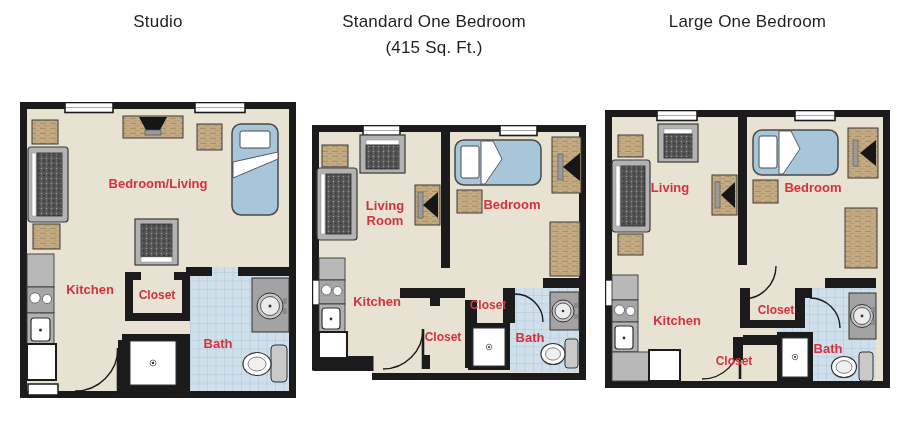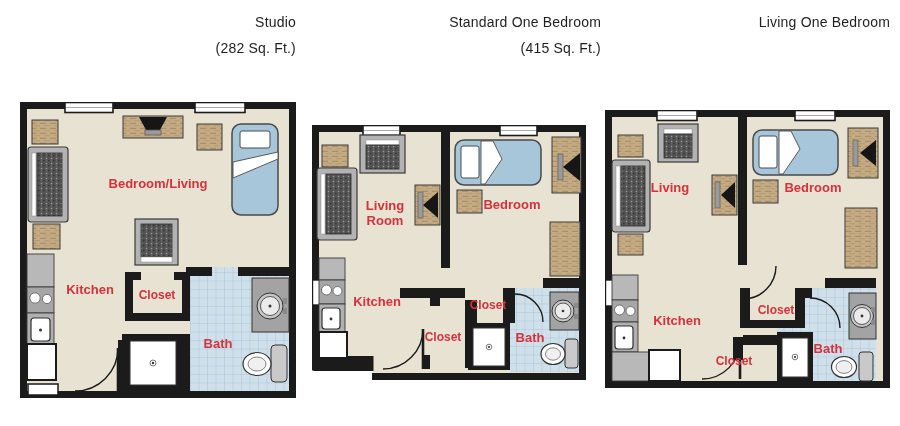--- a/index.html
+++ b/index.html
@@ -1,19 +1,19 @@
 <!DOCTYPE html>
 <html><head>
 <meta charset="utf-8">
 <style>
   html,body{margin:0;padding:0;background:#ffffff;}
   body{font-family:"Liberation Sans", sans-serif;}
   .canvas{position:relative;width:900px;height:426px;background:#ffffff;overflow:hidden;}
-  .plan-caption{position:absolute;top:9px;text-align:right;color:#1f1f1f;
-    font-size:14px;line-height:26px;font-weight:500;letter-spacing:.2px;}
+  .plan-caption{position:absolute;top:9px;text-align:center;color:#1f1f1f;
+    font-size:17px;line-height:26px;font-weight:500;letter-spacing:.2px;}
   .plan-svg{position:absolute;}
   .cap-line{display:block;}
   svg text.room-label{font-family:"Liberation Sans", sans-serif;font-weight:bold;fill:#d4323c;}
   svg text.lab13{font-size:13px;}
   svg text.lab12{font-size:12px;}
 </style>
 </head>
 <body>
 
 <div class="canvas">
@@ -33,28 +33,27 @@
       </pattern>
       <pattern id="tile" width="8.5" height="8.5" patternUnits="userSpaceOnUse">
         <rect width="8.5" height="8.5" fill="#cfe0eb"></rect>
         <path d="M 8.5 0 L 0 0 0 8.5" fill="none" stroke="#adc5d7" stroke-width="1"></path>
       </pattern>
     </defs>
   </svg>
 
   <figcaption class="plan-caption" style="left:20px;width:276px;">
     <span class="cap-line">Studio</span>
-    <span class="cap-line">(282 Sq. Ft.)</span>
   </figcaption>
-  <figcaption class="plan-caption" style="left:327px;width:274px;">
+  <figcaption class="plan-caption" style="left:297px;width:274px;">
     <span class="cap-line">Standard One Bedroom</span>
     <span class="cap-line">(415 Sq. Ft.)</span>
   </figcaption>
   <figcaption class="plan-caption" style="left:605px;width:285px;">
-    <span class="cap-line">Living One Bedroom</span>
+    <span class="cap-line">Large One Bedroom</span>
   </figcaption>
 
   <svg class="plan-svg" style="left:20px;top:102px;" width="276" height="296" viewBox="0 0 276 296">
 
     <rect x="3.5" y="3.5" width="269" height="289" fill="#e7e2d1" stroke="#1b1b1b" stroke-width="7"></rect>
 
     <rect x="170" y="165" width="99" height="124" fill="url(#tile)"></rect>
 
     <g fill="#1b1b1b">
       <rect x="166" y="165" width="26" height="9"></rect>

